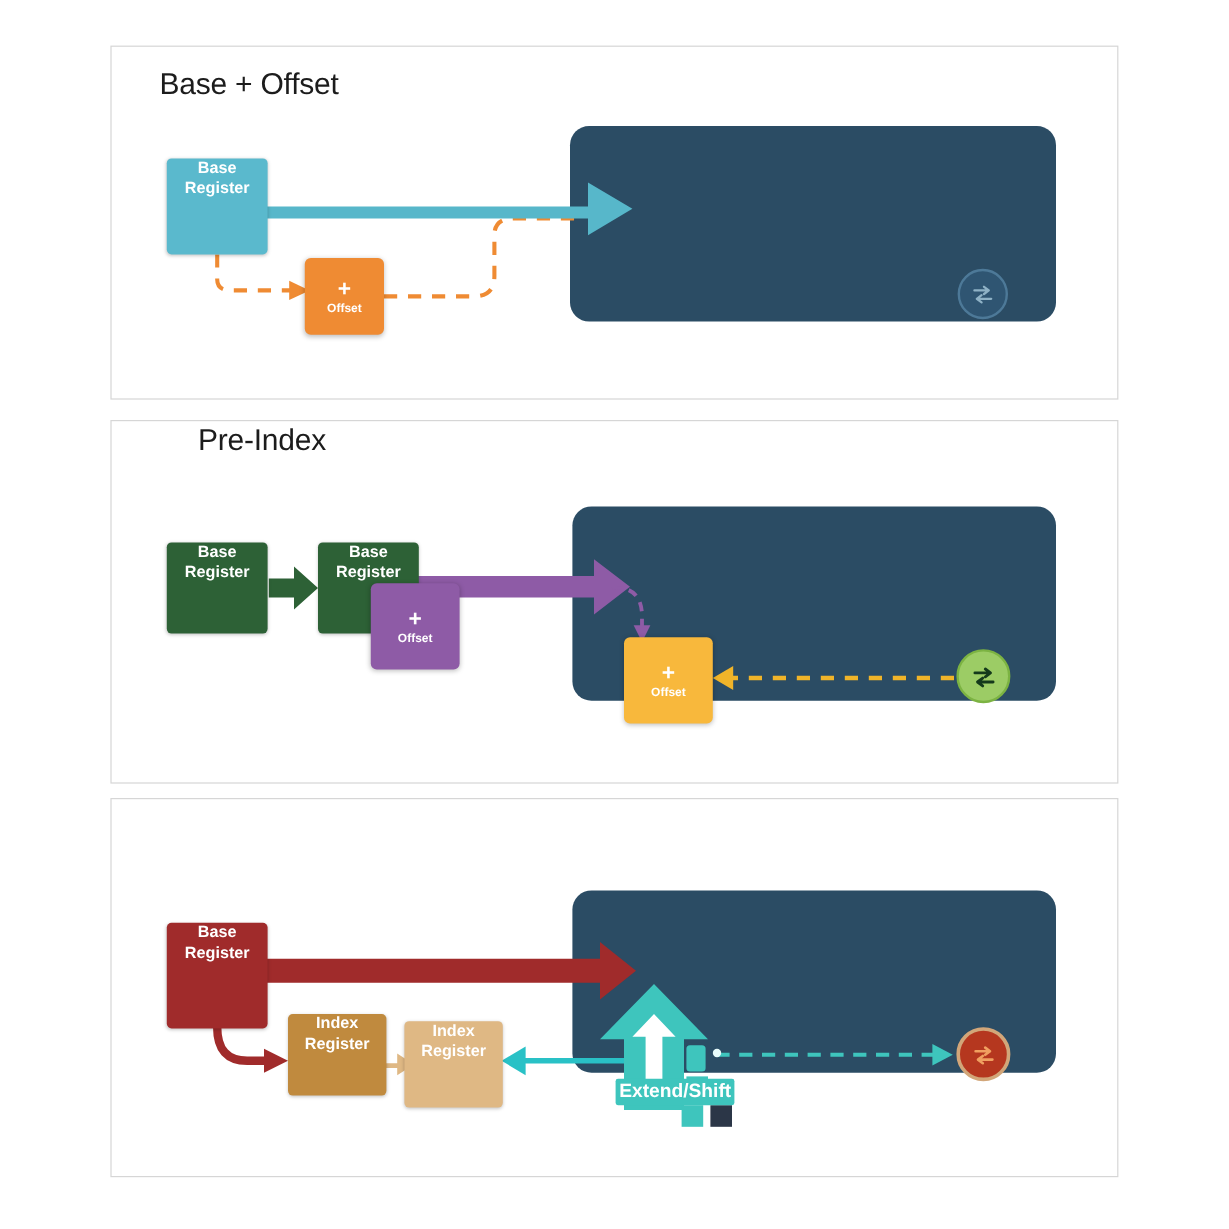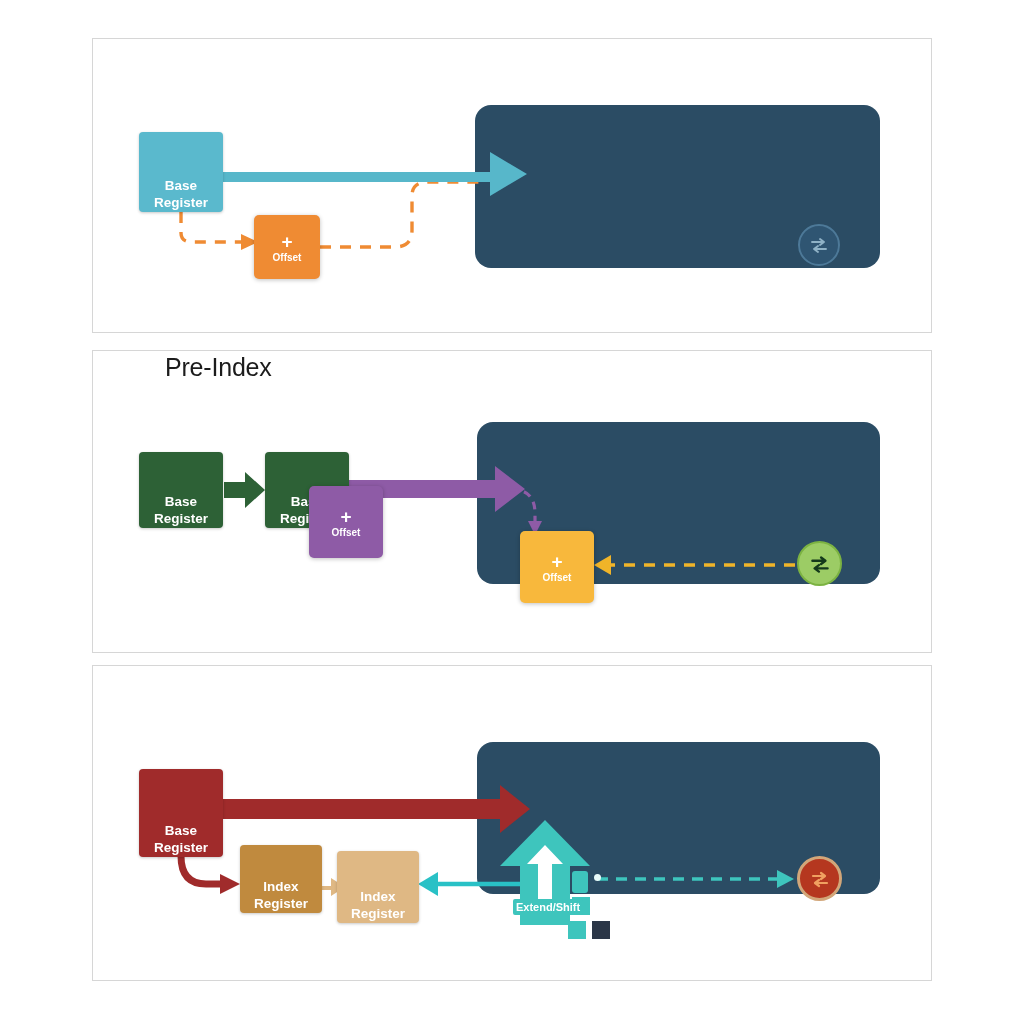--- a/index.html
+++ b/index.html
@@ -29,21 +29,21 @@
 
   .memblock{
     position:absolute;
     background:#2b4c64;
     border-radius:16px;
   }
 
   .regbox{
     position:absolute;
     display:flex;
-    align-items:flex-end;
+    align-items:flex-start;
     justify-content:center;
     text-align:center;
     color:#ffffff;
     font-size:13.5px;
     font-weight:bold;
     line-height:1.25;
     border-radius:4px;
     box-sizing:border-box;
     box-shadow:0 1px 3px rgba(0,0,0,0.22);
   }
@@ -68,37 +68,38 @@
     border-radius:50%;
     display:flex;
     align-items:center;
     justify-content:center;
     box-sizing:border-box;
   }
 
   .extend-label{
     position:absolute;
     color:#ffffff;
-    font-size:11px;
+    font-size:16px;
     font-weight:bold;
     white-space:nowrap;
     background:#3ec5bd;
     padding:2px 3px;
     border-radius:2px;
   }
   .sq{position:absolute;}
   svg{position:absolute;left:0;top:0;overflow:visible;}
 </style>
 </head>
 <body>
 
 <div class="canvas">
 
   <div class="panel" style="left:92px;top:38px;width:840px;height:295px;">
   </div>
+  <div class="panel-title" style="left:133px;top:56px;">Base + Offset</div>
 
   <div class="memblock" style="left:475px;top:105px;width:405px;height:163px;"></div>
 
   <svg width="1024" height="1024" style="pointer-events:none;">
 
     <path d="M 181 212 L 181 233 Q 181 242 192 242 L 242 242" fill="none" stroke="#ef8b33" stroke-width="3.4" stroke-dasharray="11 9" stroke-linecap="butt"></path>
     <polygon points="241,234 258,242 241,250" fill="#ef8b33"></polygon>
 
     <path d="M 320 247 L 395 247 Q 412 247 412 230 L 412 196 Q 412 182 428 182 L 480 182" fill="none" stroke="#ef8b33" stroke-width="3.4" stroke-dasharray="11 9" stroke-linecap="butt"></path>
   </svg>

